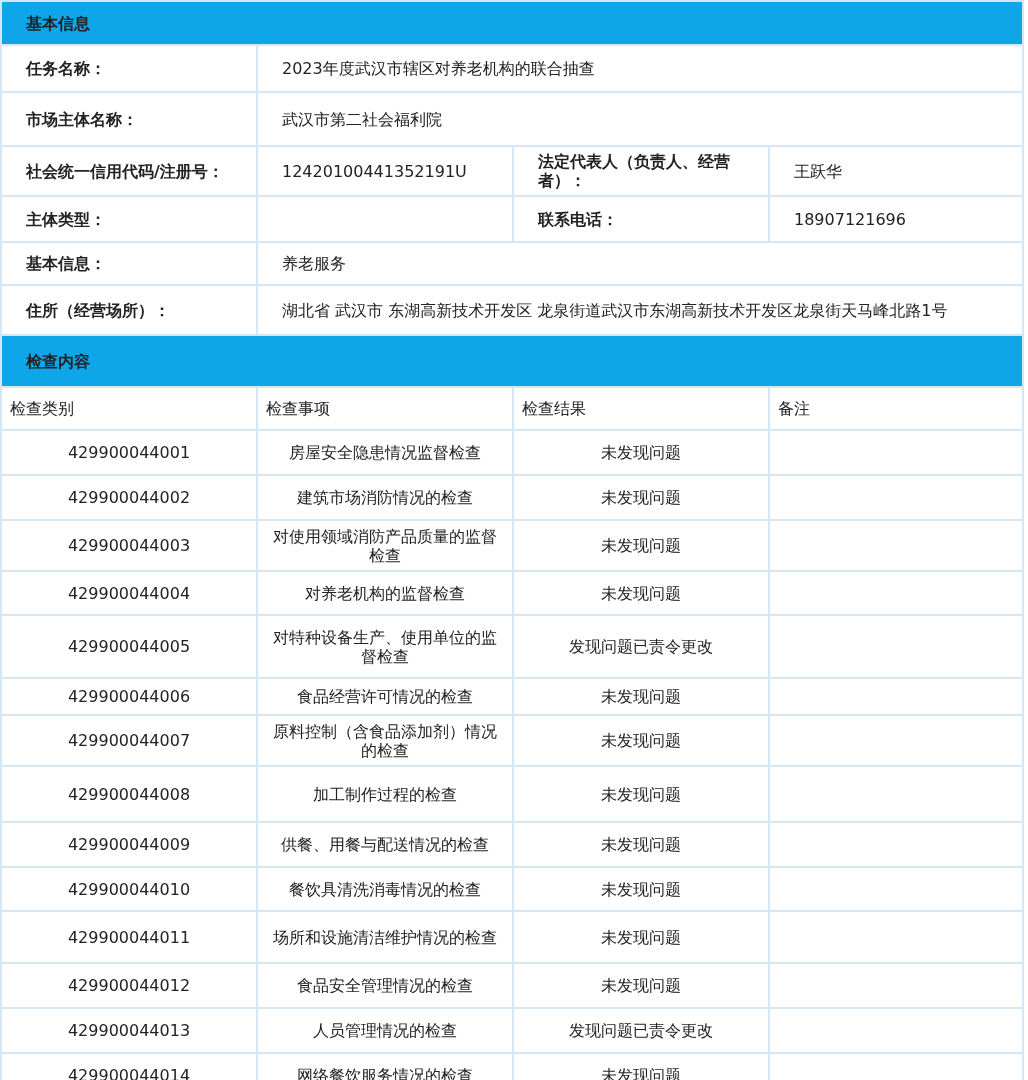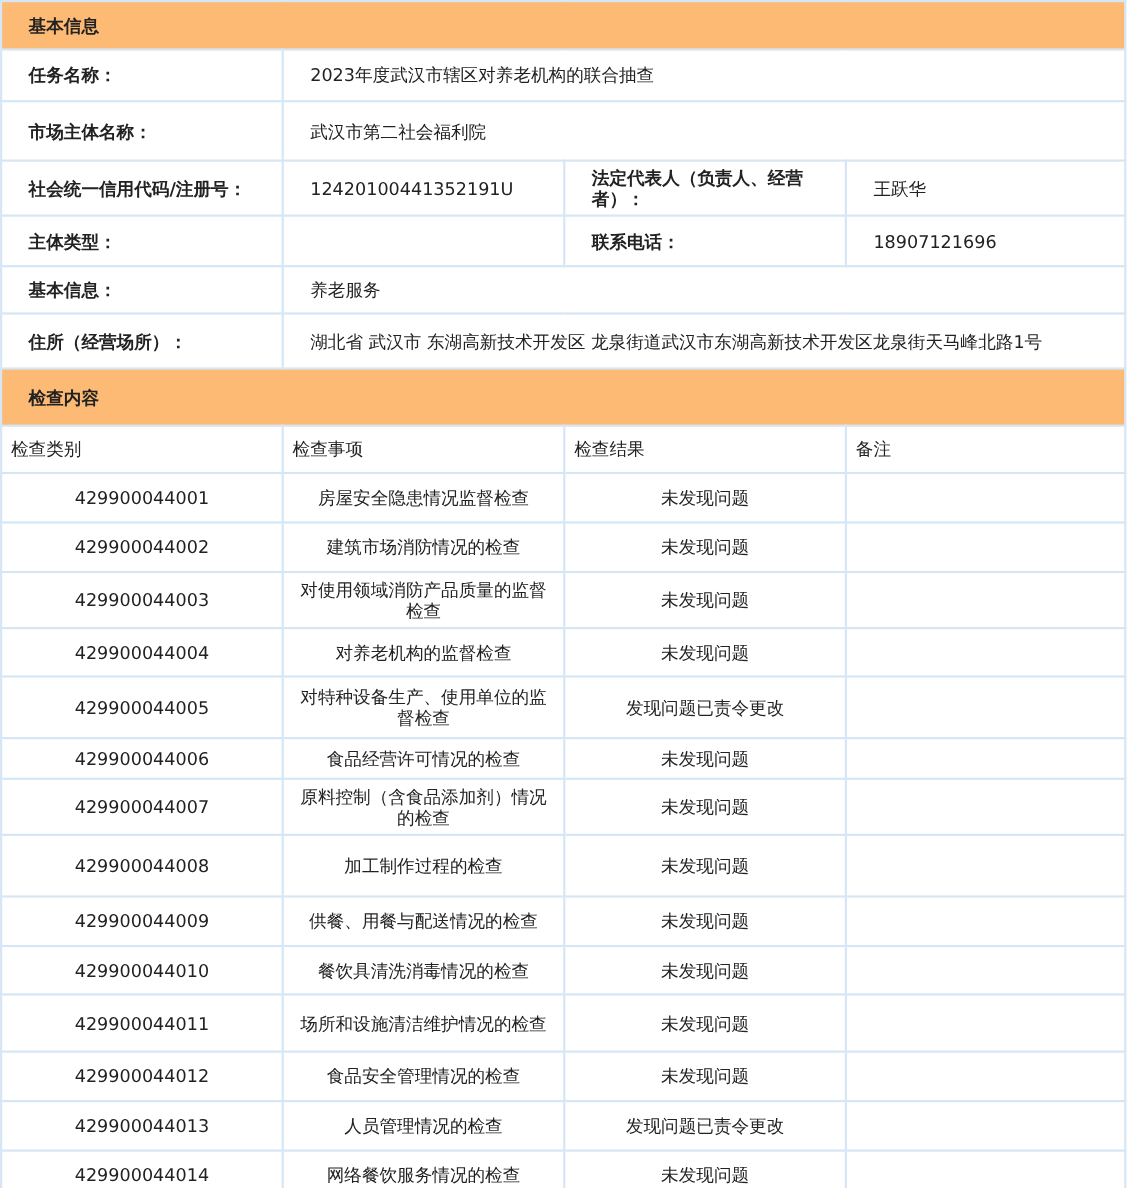--- a/index.html
+++ b/index.html
@@ -1,20 +1,20 @@
 <!DOCTYPE html>
 <html><head>
 <meta charset="utf-8">
 <style>
   html, body { margin: 0; padding: 0; background: #ffffff; }
   body { width: 1028px; height: 1080px; overflow: hidden; font-family: "DejaVu Sans", "Liberation Sans", sans-serif; color: #222; }
   .wrap { width: 1022px; }
   table { border-collapse: collapse; width: 1022px; table-layout: fixed; }
   td { border: 2px solid #d6e6f5; padding: 0 8px; font-size: 16px; vertical-align: middle; line-height: 19px; }
-  .sec td { background: #fdba74; font-weight: bold; font-size: 16px; padding-left: 24px; }
+  .sec td { background: #0ea5e9; font-weight: bold; font-size: 16px; padding-left: 24px; }
   .lbl { font-weight: bold; padding-left: 24px; }
   .val { padding-left: 24px; }
   .ctr { text-align: center; }
   .hd { font-weight: normal; text-align: left; }
 </style>
 </head>
 <body>
 
 <div class="wrap">
 <table>
@@ -84,21 +84,21 @@
           <td class="ctr">对使用领域消防产品质量的监督检查</td>
           <td class="ctr">未发现问题</td>
           <td class="ctr"></td>
         </tr>
         <tr style="height: 44px;">
           <td class="ctr">429900044004</td>
           <td class="ctr">对养老机构的监督检查</td>
           <td class="ctr">未发现问题</td>
           <td class="ctr"></td>
         </tr>
-        <tr style="height: 56px;">
+        <tr style="height: 63px;">
           <td class="ctr">429900044005</td>
           <td class="ctr">对特种设备生产、使用单位的监督检查</td>
           <td class="ctr">发现问题已责令更改</td>
           <td class="ctr"></td>
         </tr>
         <tr style="height: 37px;">
           <td class="ctr">429900044006</td>
           <td class="ctr">食品经营许可情况的检查</td>
           <td class="ctr">未发现问题</td>
           <td class="ctr"></td>

